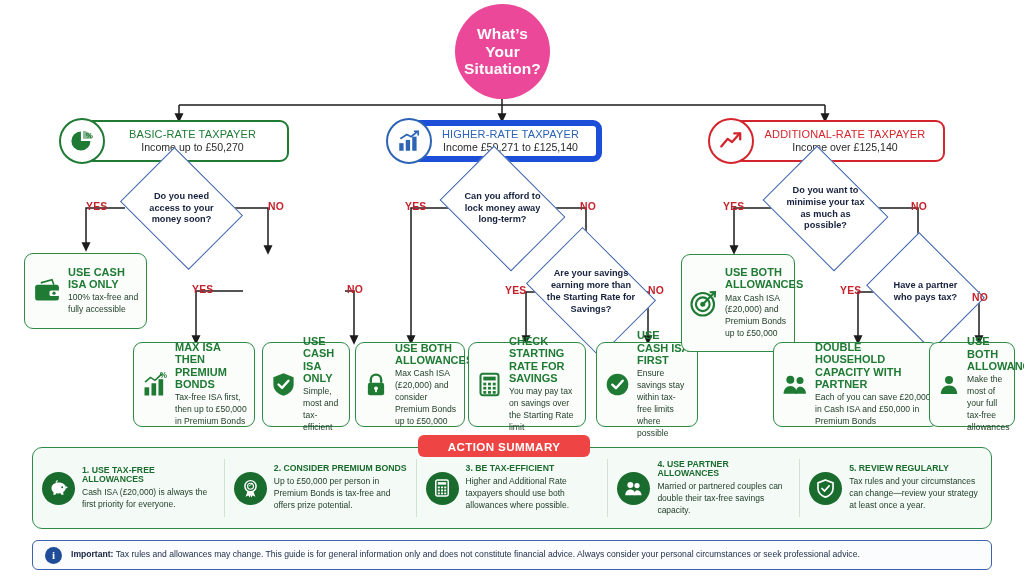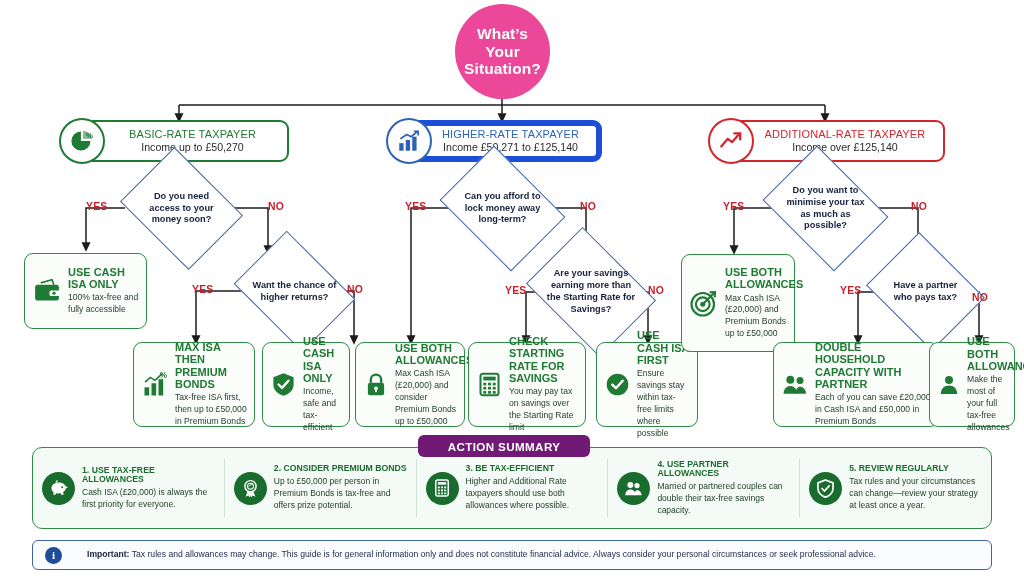--- a/index.html
+++ b/index.html
@@ -87,21 +87,21 @@
   }
 
   
   .summary-wrap {
     position: absolute; left: 32px; top: 447px; width: 960px; height: 82px;
     border: 1.6px solid #2e8b45; border-radius: 10px; background: #f4faf5;
     display: flex; align-items: center;
   }
   .summary-tab {
     position: absolute; left: 418px; top: 435px; width: 172px; height: 22px;
-    background: #701a75; border-radius: 6px;
+    background: #ef4444; border-radius: 6px;
     color: #fff; font-weight: bold; font-size: 11.6px; letter-spacing: .4px;
     display: flex; align-items: center; justify-content: center;
     z-index: 5;
   }
   .sitem { flex: 1; display: flex; align-items: center; gap: 7px; padding: 0 9px; height: 58px; }
   .sitem + .sitem { border-left: 1px solid #cfe3d3; }
   .sitem .sico {
     flex: 0 0 auto; width: 33px; height: 33px; border-radius: 50%;
     background: #1a6b2e; display: flex; align-items: center; justify-content: center;
   }
@@ -114,21 +114,21 @@
     border: 1.3px solid #3b62ab; border-radius: 6px; background: #fbfcfe;
     display: flex; align-items: center; gap: 9px; padding: 0 12px;
   }
   .footer .finfo {
     flex: 0 0 auto; width: 17px; height: 17px; border-radius: 50%;
     background: #1f4d97; color: #fff; font-weight: bold; font-size: 11px;
     display: flex; align-items: center; justify-content: center;
     font-family: "Liberation Serif", serif;
   }
   .footer .ftext { font-size: 8.6px; color: #1b2a44; line-height: 1.3; }
-  .footer .ftext b { color: #16213d; margin-left: 16px; }
+  .footer .ftext b { color: #16213d; }
 </style>
 </head>
 <body>
 
 <div id="stage">
 
   <svg class="wires" viewBox="0 0 1024 576">
     <defs>
       <marker id="ah" markerWidth="7" markerHeight="7" refX="3.2" refY="3" orient="auto">
         <path d="M0,0 L6.4,3 L0,6 z" fill="#1c1c1c"></path>
@@ -213,24 +213,20 @@
     <div class="cat-text">
       <div class="cat-title">ADDITIONAL-RATE TAXPAYER</div>
       <div class="cat-sub">Income over £125,140</div>
     </div>
   </div>
 
   <div class="diamond" style="left:133px; top:170px; width:97px; height:77px;">
     <div class="dshape"></div>
     <div class="dtext">Do you need access to your money soon?</div>
   </div>
-  <div class="diamond" style="left:246px; top:254px; width:97px; height:75px;">
-    <div class="dshape"></div>
-    <div class="dtext">Want the chance of higher returns?</div>
-  </div>
 
   <div class="diamond" style="left:452px; top:170px; width:101px; height:77px;">
     <div class="dshape"></div>
     <div class="dtext">Can you afford to lock money away long-term?</div>
   </div>
   <div class="diamond" style="left:539px; top:252px; width:104px; height:80px;">
     <div class="dshape"></div>
     <div class="dtext">Are your savings earning more than the Starting Rate for Savings?</div>
   </div>
 
@@ -291,21 +287,21 @@
 
   <div class="card" style="left:262px; top:342px; width:88px; height:85px;">
     <div class="ico">
       <svg width="27" height="27" viewBox="0 0 24 24">
         <path d="M12 2 L21 5.5 V12 C21 17 16.8 20.8 12 22 C7.2 20.8 3 17 3 12 V5.5 Z" fill="#1f7a34"></path>
         <path d="M7.6 12 L10.7 15 L16.4 8.6" stroke="#fff" stroke-width="2.1" fill="none" stroke-linecap="round" stroke-linejoin="round"></path>
       </svg>
     </div>
     <div class="body center-txt">
       <div class="ttl">USE CASH ISA ONLY</div>
-      <div class="desc">Income, safe and tax-efficient</div>
+      <div class="desc">Simple, most and tax-efficient</div>
     </div>
   </div>
 
   <div class="card" style="left:355px; top:342px; width:110px; height:85px;">
     <div class="ico">
       <svg width="26" height="26" viewBox="0 0 24 24">
         <path d="M7.2 10 V7.2 A4.8 4.8 0 0 1 16.8 7.2 V10" fill="none" stroke="#1f7a34" stroke-width="2.2"></path>
         <rect x="4.5" y="10" width="15" height="11.5" rx="2" fill="#1f7a34"></rect>
         <circle cx="12" cy="15" r="1.7" fill="#fff"></circle>
         <rect x="11.2" y="15" width="1.6" height="3.6" fill="#fff"></rect>

